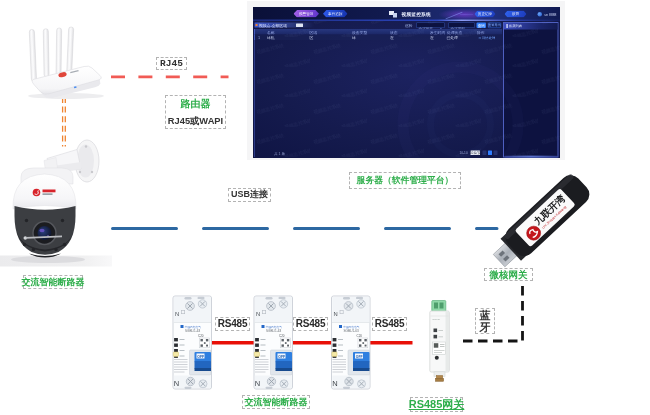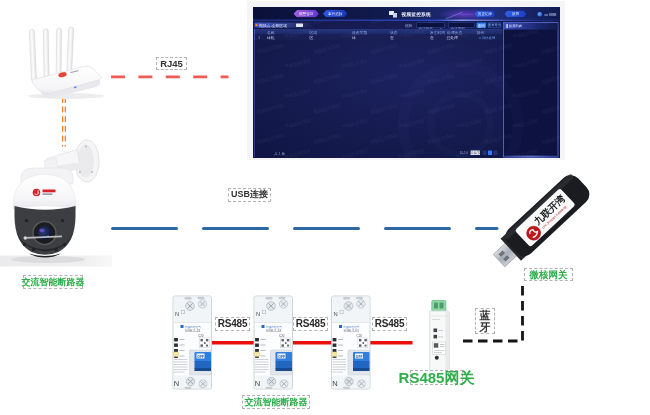--- a/index.html
+++ b/index.html
@@ -324,24 +324,29 @@
       <line x1="440" y1="346.5" x2="444.5" y2="346.5" stroke="#9aa19d" stroke-width="0.6"></line>
       <line x1="434" y1="350.5" x2="444.5" y2="350.5" stroke="#b2b8b5" stroke-width="0.6"></line>
       <line x1="434" y1="352.5" x2="442" y2="352.5" stroke="#b2b8b5" stroke-width="0.6"></line>
       <circle cx="436.8" cy="357.8" r="2" fill="#2c2e30"></circle>
       <rect x="434" y="371.8" width="11" height="4.6" fill="#edefee" stroke="#d3d7d6" stroke-width="0.6"></rect>
       <rect x="436.3" y="375.5" width="6.4" height="3.2" fill="#b2874c" stroke="#8e6836" stroke-width="0.5"></rect>
       <rect x="435.4" y="378.3" width="8.2" height="3" fill="#a57c42" stroke="#84602f" stroke-width="0.5"></rect>
     </g>
   </svg>
 
-  <div class="lbl" style="left:156px;top:57px;width:31px;height:13px;font-size:9.5px;">RJ45</div>
+  <div class="lbl" style="left:156px;top:57px;width:31px;height:13px;font-size:9.5px;font-family:Liberation Mono, monospace;">RJ45</div>
+  <div class="lbl" style="left:165px;top:95px;width:61px;height:34px;flex-direction:column;justify-content:space-between;padding:3px 0 2px;">
+    <div class="green" style="font-size:10px;">路由器</div>
+    <div style="font-size:9.3px;">RJ45或WAPI</div>
+  </div>
   <div class="lbl" style="left:228px;top:187.5px;width:43px;height:14.5px;font-size:9px;text-align:right;">USB连接</div>
+  <div class="lbl green" style="left:349px;top:172px;width:112px;height:16.5px;font-size:8.8px;">服务器（软件管理平台）</div>
   <div class="lbl green" style="left:23px;top:275px;width:60px;height:14px;font-size:9px;">交流智能断路器</div>
-  <div class="lbl green" style="left:524px;top:267.5px;width:49px;height:13.5px;font-size:9.5px;">微核网关</div>
+  <div class="lbl green" style="left:484px;top:267.5px;width:49px;height:13.5px;font-size:9.5px;">微核网关</div>
   <div class="lbl" style="left:475px;top:308px;width:20px;height:26px;font-size:11px;flex-direction:column;line-height:1.1;">蓝<br>牙</div>
   <div class="lbl" style="left:215px;top:317px;width:35px;height:13.5px;font-size:10px;letter-spacing:-0.2px;color:#2b2b2b;">RS485</div>
   <div class="lbl" style="left:293px;top:317px;width:35px;height:13.5px;font-size:10px;letter-spacing:-0.2px;color:#2b2b2b;">RS485</div>
   <div class="lbl" style="left:372px;top:317px;width:35px;height:13.5px;font-size:10px;letter-spacing:-0.2px;color:#2b2b2b;">RS485</div>
   <div class="lbl green" style="left:242px;top:395px;width:68px;height:14px;font-size:9px;">交流智能断路器</div>
-  <div class="lbl green" style="left:410px;top:370px;width:53px;height:15px;font-size:15px;">RS485网关</div>
+  <div class="lbl green" style="left:410px;top:397px;width:53px;height:15px;font-size:11px;text-decoration:underline;">RS485网关</div>
 
 </div>
 
 </body></html>

